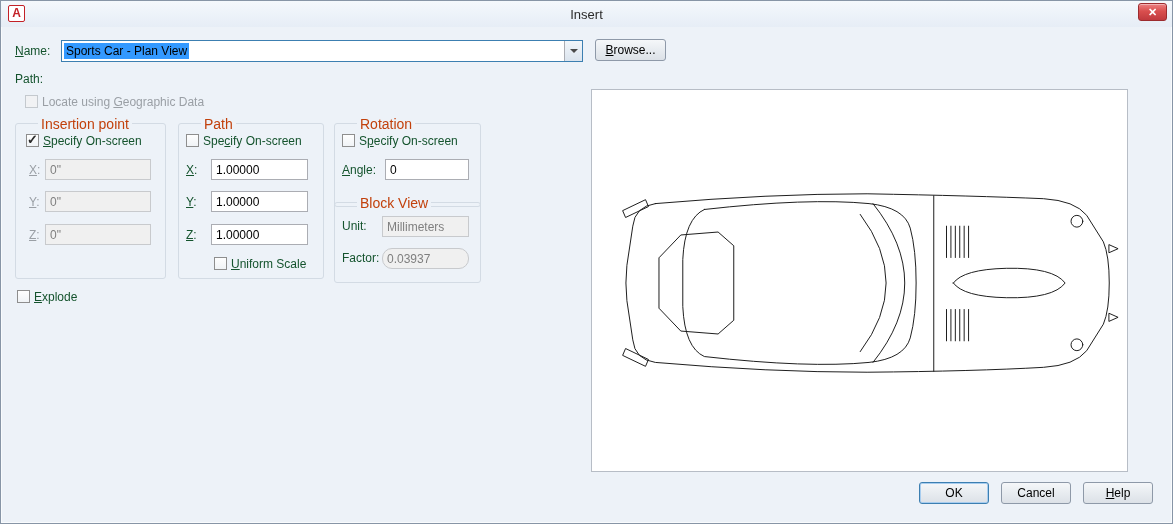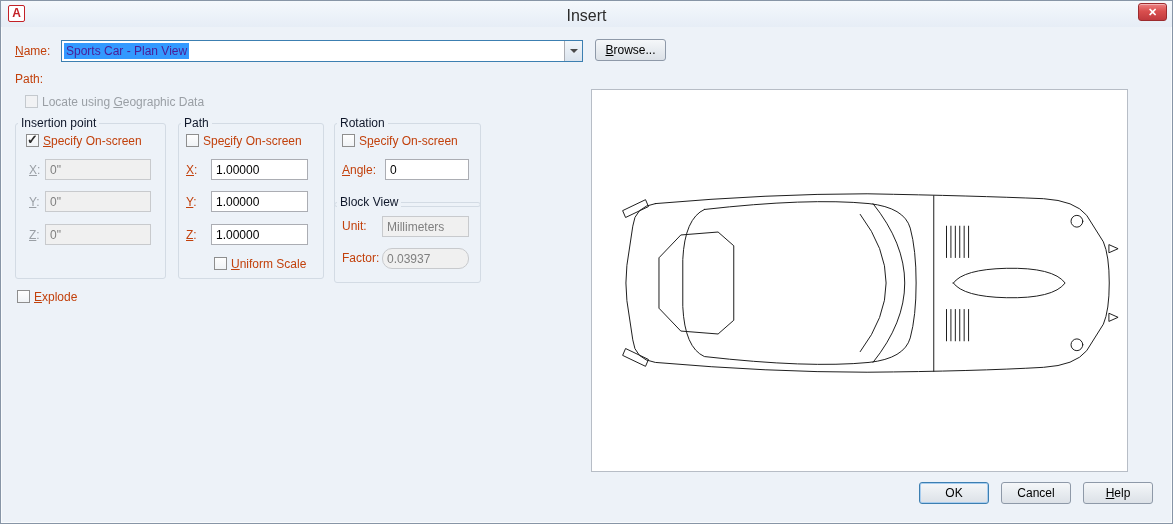--- a/index.html
+++ b/index.html
@@ -16,40 +16,40 @@
     position:absolute; left:0; top:0; right:0; height:26px;
     background:linear-gradient(#f4f8fc, #e6edf6);
   }
   .app-icon {
     position:absolute; left:7px; top:4px; width:17px; height:17px;
     background:#fff; border:1px solid #c32127; border-radius:2px;
     color:#c32127; font-weight:bold; font-size:12px; line-height:15px; text-align:center;
   }
   .win-title {
     position:absolute; left:0; right:0; top:6px; text-align:center;
-    font-size:16px; color:#2b2b2b;
+    font-size:13px; color:#2b2b2b;
   }
   .close-btn {
     position:absolute; right:5px; top:2px; width:29px; height:18px;
     background:linear-gradient(#ec8183, #d94f4e 45%, #c03a3e);
     border:1px solid #9c2b2e; border-radius:3px;
     color:#fff; font-size:11px; font-weight:bold; text-align:center; line-height:16px;
     box-shadow: inset 0 1px 0 rgba(255,255,255,.4);
     cursor:pointer;
   }
-  .lbl { position:absolute; font-size:12px; color:#c2410c; white-space:nowrap; }
+  .lbl { position:absolute; font-size:12px; color:#14532d; white-space:nowrap; }
   .lbl.dis { color:#9a9fa5; }
   
   .combo {
     position:absolute; left:60px; top:39px; width:522px; height:22px;
     background:#fff; border:1px solid #3c7fb1;
   }
   .combo-val {
     position:absolute; left:2px; top:2px; font-size:12px; line-height:16px;
-    color:#4c1d95; background:#3399ff; padding:0 2px; white-space:nowrap;
+    color:#000000; background:#3399ff; padding:0 2px; white-space:nowrap;
   }
   .combo-btn {
     position:absolute; right:0; top:0; bottom:0; width:18px;
     background:linear-gradient(#f2f6fa, #dbe4ee);
     border-left:1px solid #abadb3;
   }
   .combo-arrow {
     position:absolute; left:5px; top:8px; width:0; height:0;
     border-left:4px solid transparent; border-right:4px solid transparent;
     border-top:4px solid #4a4a4a;
@@ -61,22 +61,22 @@
     border:1px solid #8e99a8; border-radius:3px;
     font-family:"Liberation Sans", sans-serif; font-size:12px; color:#000;
     text-align:center; line-height:20px; cursor:pointer;
   }
   .btn.default { border-color:#3c7fb1; box-shadow:0 0 0 1px #a8cdef inset; }
   
   .group {
     position:absolute; border:1px solid #d3dbe4; border-radius:3px;
   }
   .gtitle {
-    position:absolute; top:-8px; left:2px; background:#edf2f8;
-    padding:0 3px; font-size:12px; color:#0f172a; white-space:nowrap;
+    position:absolute; top:-8px; left:22px; background:#edf2f8;
+    padding:0 3px; font-size:14px; color:#c2410c; white-space:nowrap;
   }
   
   .cb {
     position:absolute; width:13px; height:13px;
     background:linear-gradient(#fefefe,#f0f3f6);
     border:1px solid #8e8e8e; cursor:pointer;
   }
   .cb.checked::after {
     content:"✓"; position:absolute; left:0px; top:-3px;
     font-size:13px; font-weight:bold; color:#2b2b2b;

